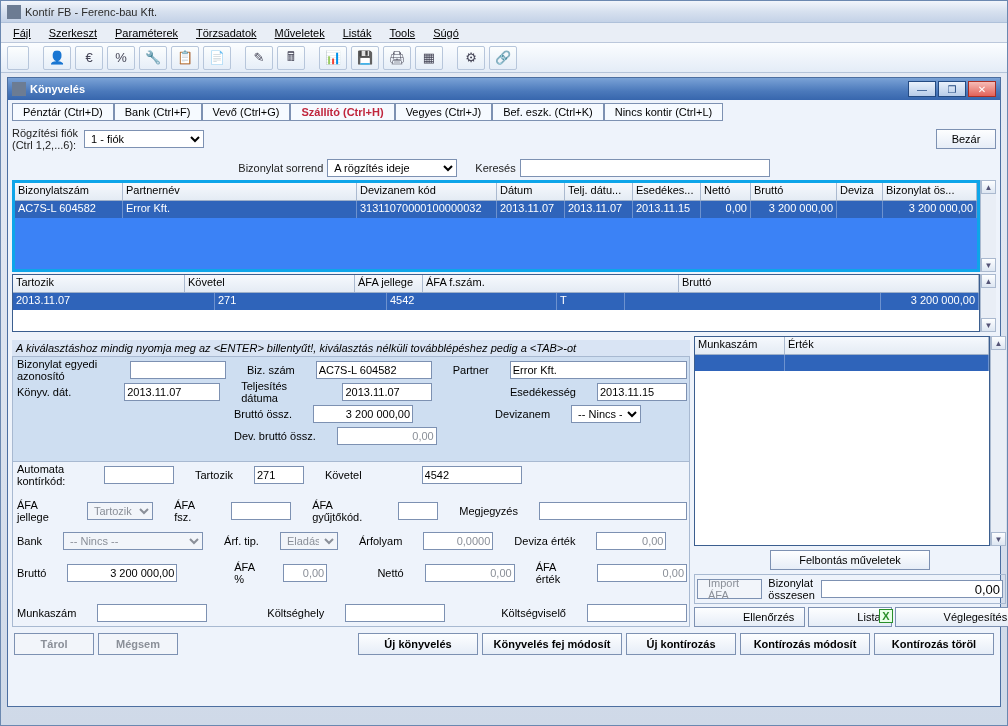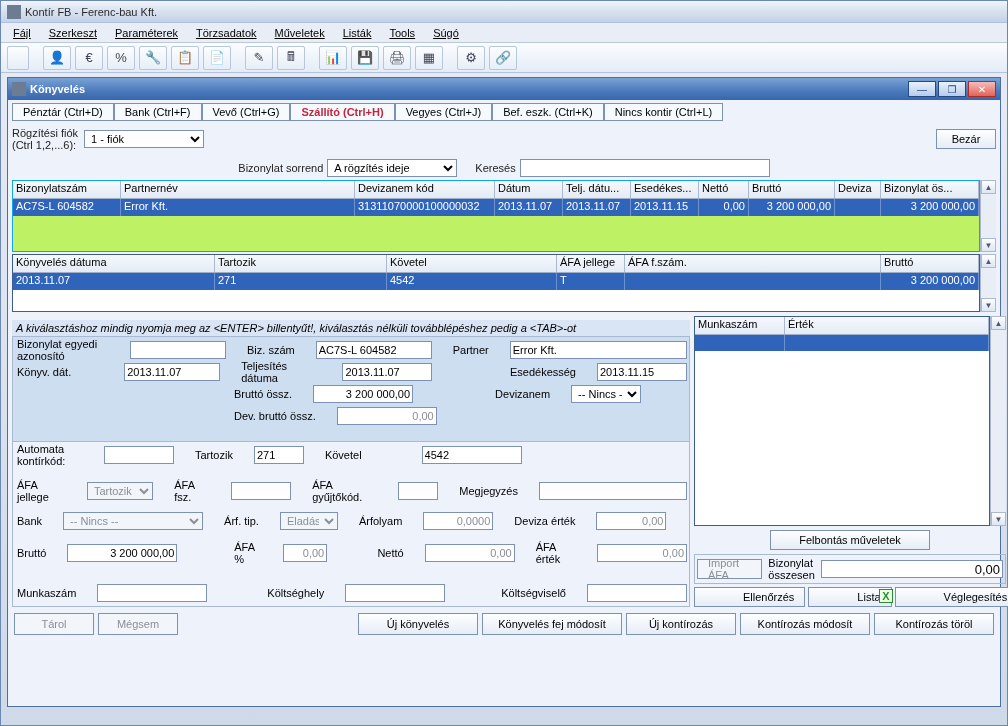--- a/index.html
+++ b/index.html
@@ -36,21 +36,21 @@
 .sep{ width:1px; background:#7d91b2; height:18px; }
 
 .subrow { display:flex; align-items:center; height:30px; margin-top:2px; }
 .lab { color:#222; }
 select, input[type=text] { border:1px solid #7d91b2; background:#fff; height:18px; padding:0 2px; }
 .btn { border:1px solid #7d91b2; background: linear-gradient(#fdfeff,#e6edf7); height:20px; padding:0 10px; display:inline-flex; align-items:center; justify-content:center; }
 
 .sortrow { display:flex; justify-content:center; align-items:center; gap:4px; height:24px; margin-top:2px; }
 
 
-.grid { border:1px solid #0ea5e9; background:#bef264; height:72px; display:flex; flex-direction:column; }
+.grid { border:3px solid #0ea5e9; background:#3b82f6; height:92px; display:flex; flex-direction:column; }
 .gridhead { display:flex; background:#edf1f7; border-bottom:1px solid #9eb0c9; height:18px; }
 .gh { border-right:1px solid #aab9cf; padding:1px 3px; overflow:hidden; white-space:nowrap; text-overflow:ellipsis; background: linear-gradient(#f6f9fd,#e4ebf4); font-weight:normal; }
 .gridrow { display:flex; height:17px; }
 .gridrow.sel { background:#2f64ba; color:#fff; }
 .gc { border-right:1px solid rgba(255,255,255,.3); padding:1px 3px; overflow:hidden; white-space:nowrap; }
 .scrollcol{ width:16px; background:#e9eef6; border-left:1px solid #aab9cf; display:flex; flex-direction:column; }
 .scrollcol .up,.scrollcol .dn{ height:14px; background: linear-gradient(#fdfeff,#dde6f2); border:1px solid #aab9cf; margin:0; display:flex; align-items:center; justify-content:center; font-size:8px; color:#557; }
 .scrollcol .up::before{content:"▲";} .scrollcol .dn::before{content:"▼";}
 
 .grid2 { border:1px solid #3b5e8f; background:#fff; height:58px; margin-top:2px; display:flex; flex-direction:column; }
@@ -67,21 +67,21 @@
 .num { text-align:right; }
 
 .munkgrid { border:1px solid #3b5e8f; background:#fff; flex:1; }
 .munkgrid .gridhead{ height:18px; }
 .munkgrid .gridrow.sel{ background:#2f64ba; height:16px;}
 
 .botbtns { display:flex; gap:3px; margin-top:3px; }
 .botbtns .btn{ flex:1;padding-left:48px; }
 
 .footbar { display:flex; gap:4px; height:24px; margin-top:6px; border:none; padding:0 2px; }
-.footbar .btn{ height:22px; }
+.footbar .btn{ height:22px;font-weight:bold; }
 .footsp{ flex:1; }
 
 .disabled { color:#8a8f98; background:#f2f5fa; }
 
 .w-rog { width:120px; }
 .w-bezar{ width:60px; }
 .rightcol{ margin-left:auto; }
 
 .righttotals{ border:1px solid #a8b9d1; padding:2px; display:flex; align-items:center; gap:4px; margin-top:4px; }
 .righttotals input{ flex:1; text-align:right; font-size:13px; }
@@ -201,21 +201,20 @@
       <div class="scrollcol">
             <div class="up"></div>
             <div style="flex:1"></div>
             <div class="dn"></div>
           </div>
       </div>
 
       <div style="display:flex">
       <div class="grid2" style="flex:1;">
         <div class="gridhead">
-          <div class="gh" style="width:202px">Könyvelés dátuma</div>
           <div class="gh" style="width:172px">Tartozik</div>
           <div class="gh" style="width:170px">Követel</div>
           <div class="gh" style="width:68px">ÁFA jellege</div>
           <div class="gh" style="width:256px">ÁFA f.szám.</div>
           <div class="gh" style="flex:1">Bruttó</div>
         </div>
         <div class="gridrow sel">
           <div class="gc" style="width:202px">2013.11.07</div>
           <div class="gc" style="width:172px">271</div>
           <div class="gc" style="width:170px">4542</div>

